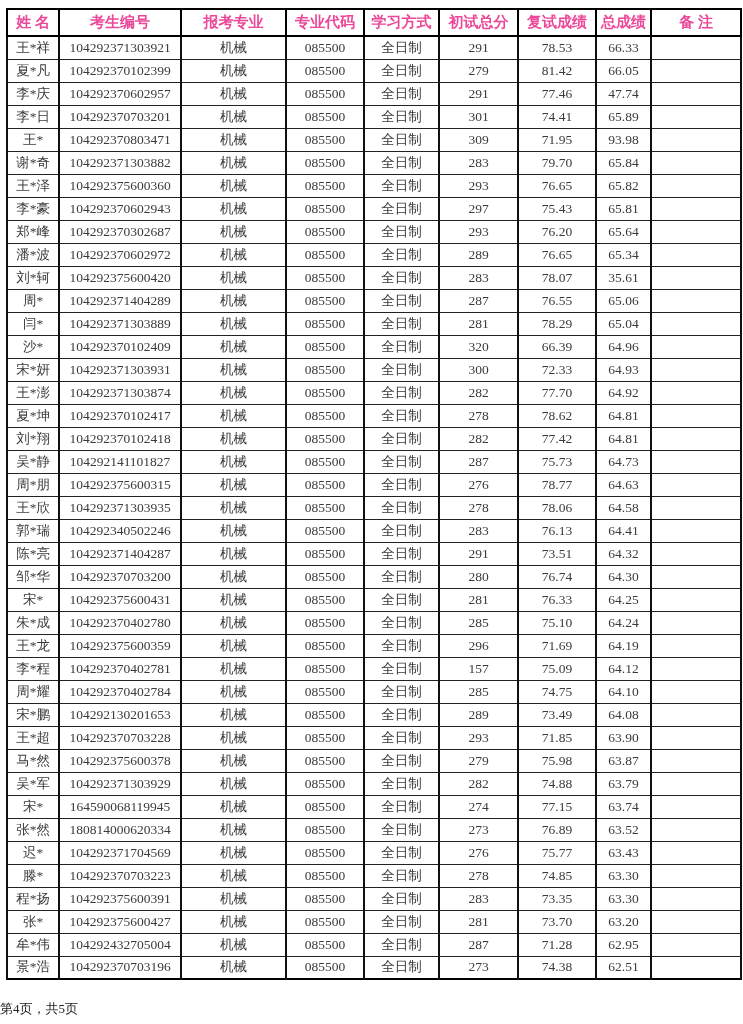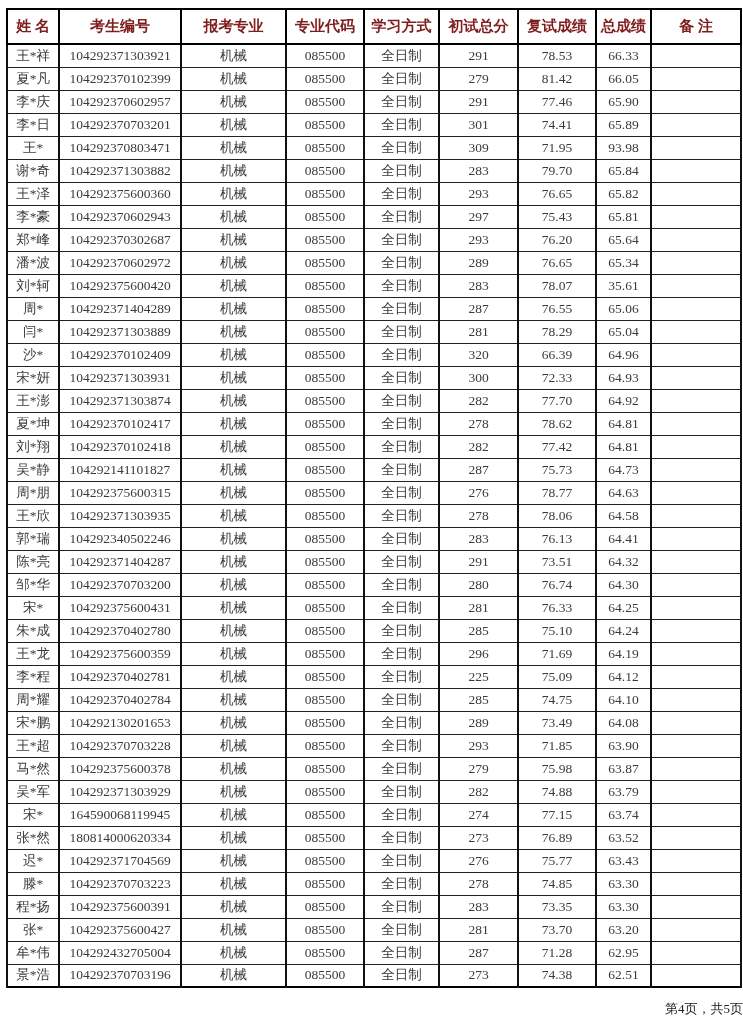--- a/index.html
+++ b/index.html
@@ -20,23 +20,23 @@
     left: 6px;
     top: 8px;
     width: 734px;
     border-collapse: collapse;
     table-layout: fixed;
     border: 2px solid #000;
   }
   table.results thead th {
     border: 2px solid #000;
     font-weight: bold;
-    color: #7f1d1d;
+    color: #ec4899;
     font-size: 15px;
-    height: 35px;
+    height: 27px;
     padding: 0 2px;
     text-align: center;
     white-space: nowrap;
     overflow: hidden;
   }
   table.results tbody td {
     border-left: 2px solid #111;
     border-right: 2px solid #111;
     border-top: 1px solid #222;
     border-bottom: 1px solid #222;
@@ -46,21 +46,21 @@
     padding: 0 2px;
     text-align: center;
     white-space: nowrap;
     overflow: hidden;
   }
   .footer {
     position: absolute;
     left: 0;
     top: 1000px;
     width: 100%;
-    text-align: right;
+    text-align: left;
     font-size: 13px;
     color: #222;
   }
 </style>
 </head>
 <body>
 
 <div class="page">
 
   <table class="results">
@@ -112,21 +112,21 @@
           <td></td>
         </tr>
         <tr>
           <td>李*庆</td>
           <td>104292370602957</td>
           <td>机械</td>
           <td>085500</td>
           <td>全日制</td>
           <td>291</td>
           <td>77.46</td>
-          <td>65.90</td>
+          <td>47.74</td>
           <td></td>
         </tr>
         <tr>
           <td>李*日</td>
           <td>104292370703201</td>
           <td>机械</td>
           <td>085500</td>
           <td>全日制</td>
           <td>301</td>
           <td>74.41</td>
@@ -385,21 +385,21 @@
           <td>71.69</td>
           <td>64.19</td>
           <td></td>
         </tr>
         <tr>
           <td>李*程</td>
           <td>104292370402781</td>
           <td>机械</td>
           <td>085500</td>
           <td>全日制</td>
-          <td>225</td>
+          <td>157</td>
           <td>75.09</td>
           <td>64.12</td>
           <td></td>
         </tr>
         <tr>
           <td>周*耀</td>
           <td>104292370402784</td>
           <td>机械</td>
           <td>085500</td>
           <td>全日制</td>

